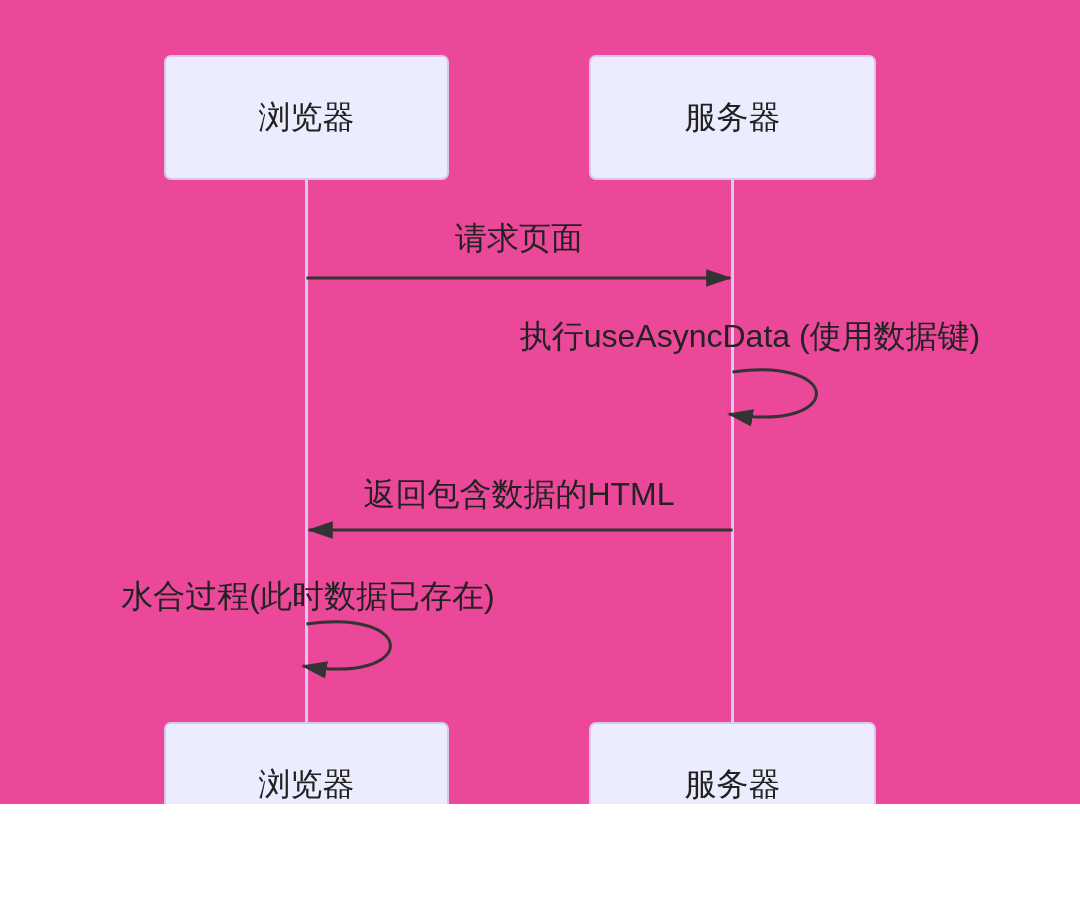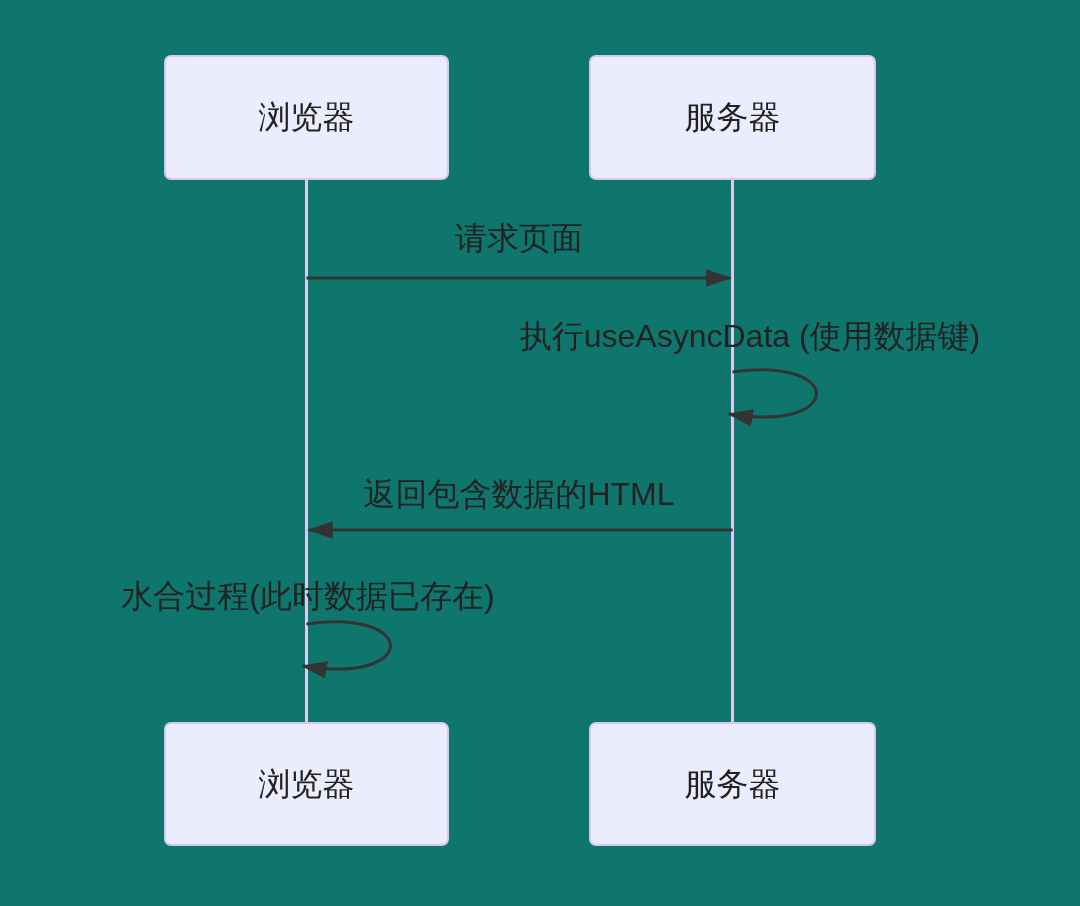--- a/index.html
+++ b/index.html
@@ -3,22 +3,22 @@
 <meta charset="utf-8">
 <style>
   html, body {
     margin: 0;
     padding: 0;
     background: #ffffff;
   }
   #canvas {
     position: relative;
     width: 1080px;
-    height: 906px;
-    background: #0f766e;
+    height: 804px;
+    background: #ec4899;
     overflow: hidden;
     font-family: "Liberation Sans", sans-serif;
   }
   svg text {
     font-family: "Liberation Sans", sans-serif;
     fill: #222222;
   }
   .actor-box {
     fill: #ECECFF;
     stroke: #D6C6F0;

